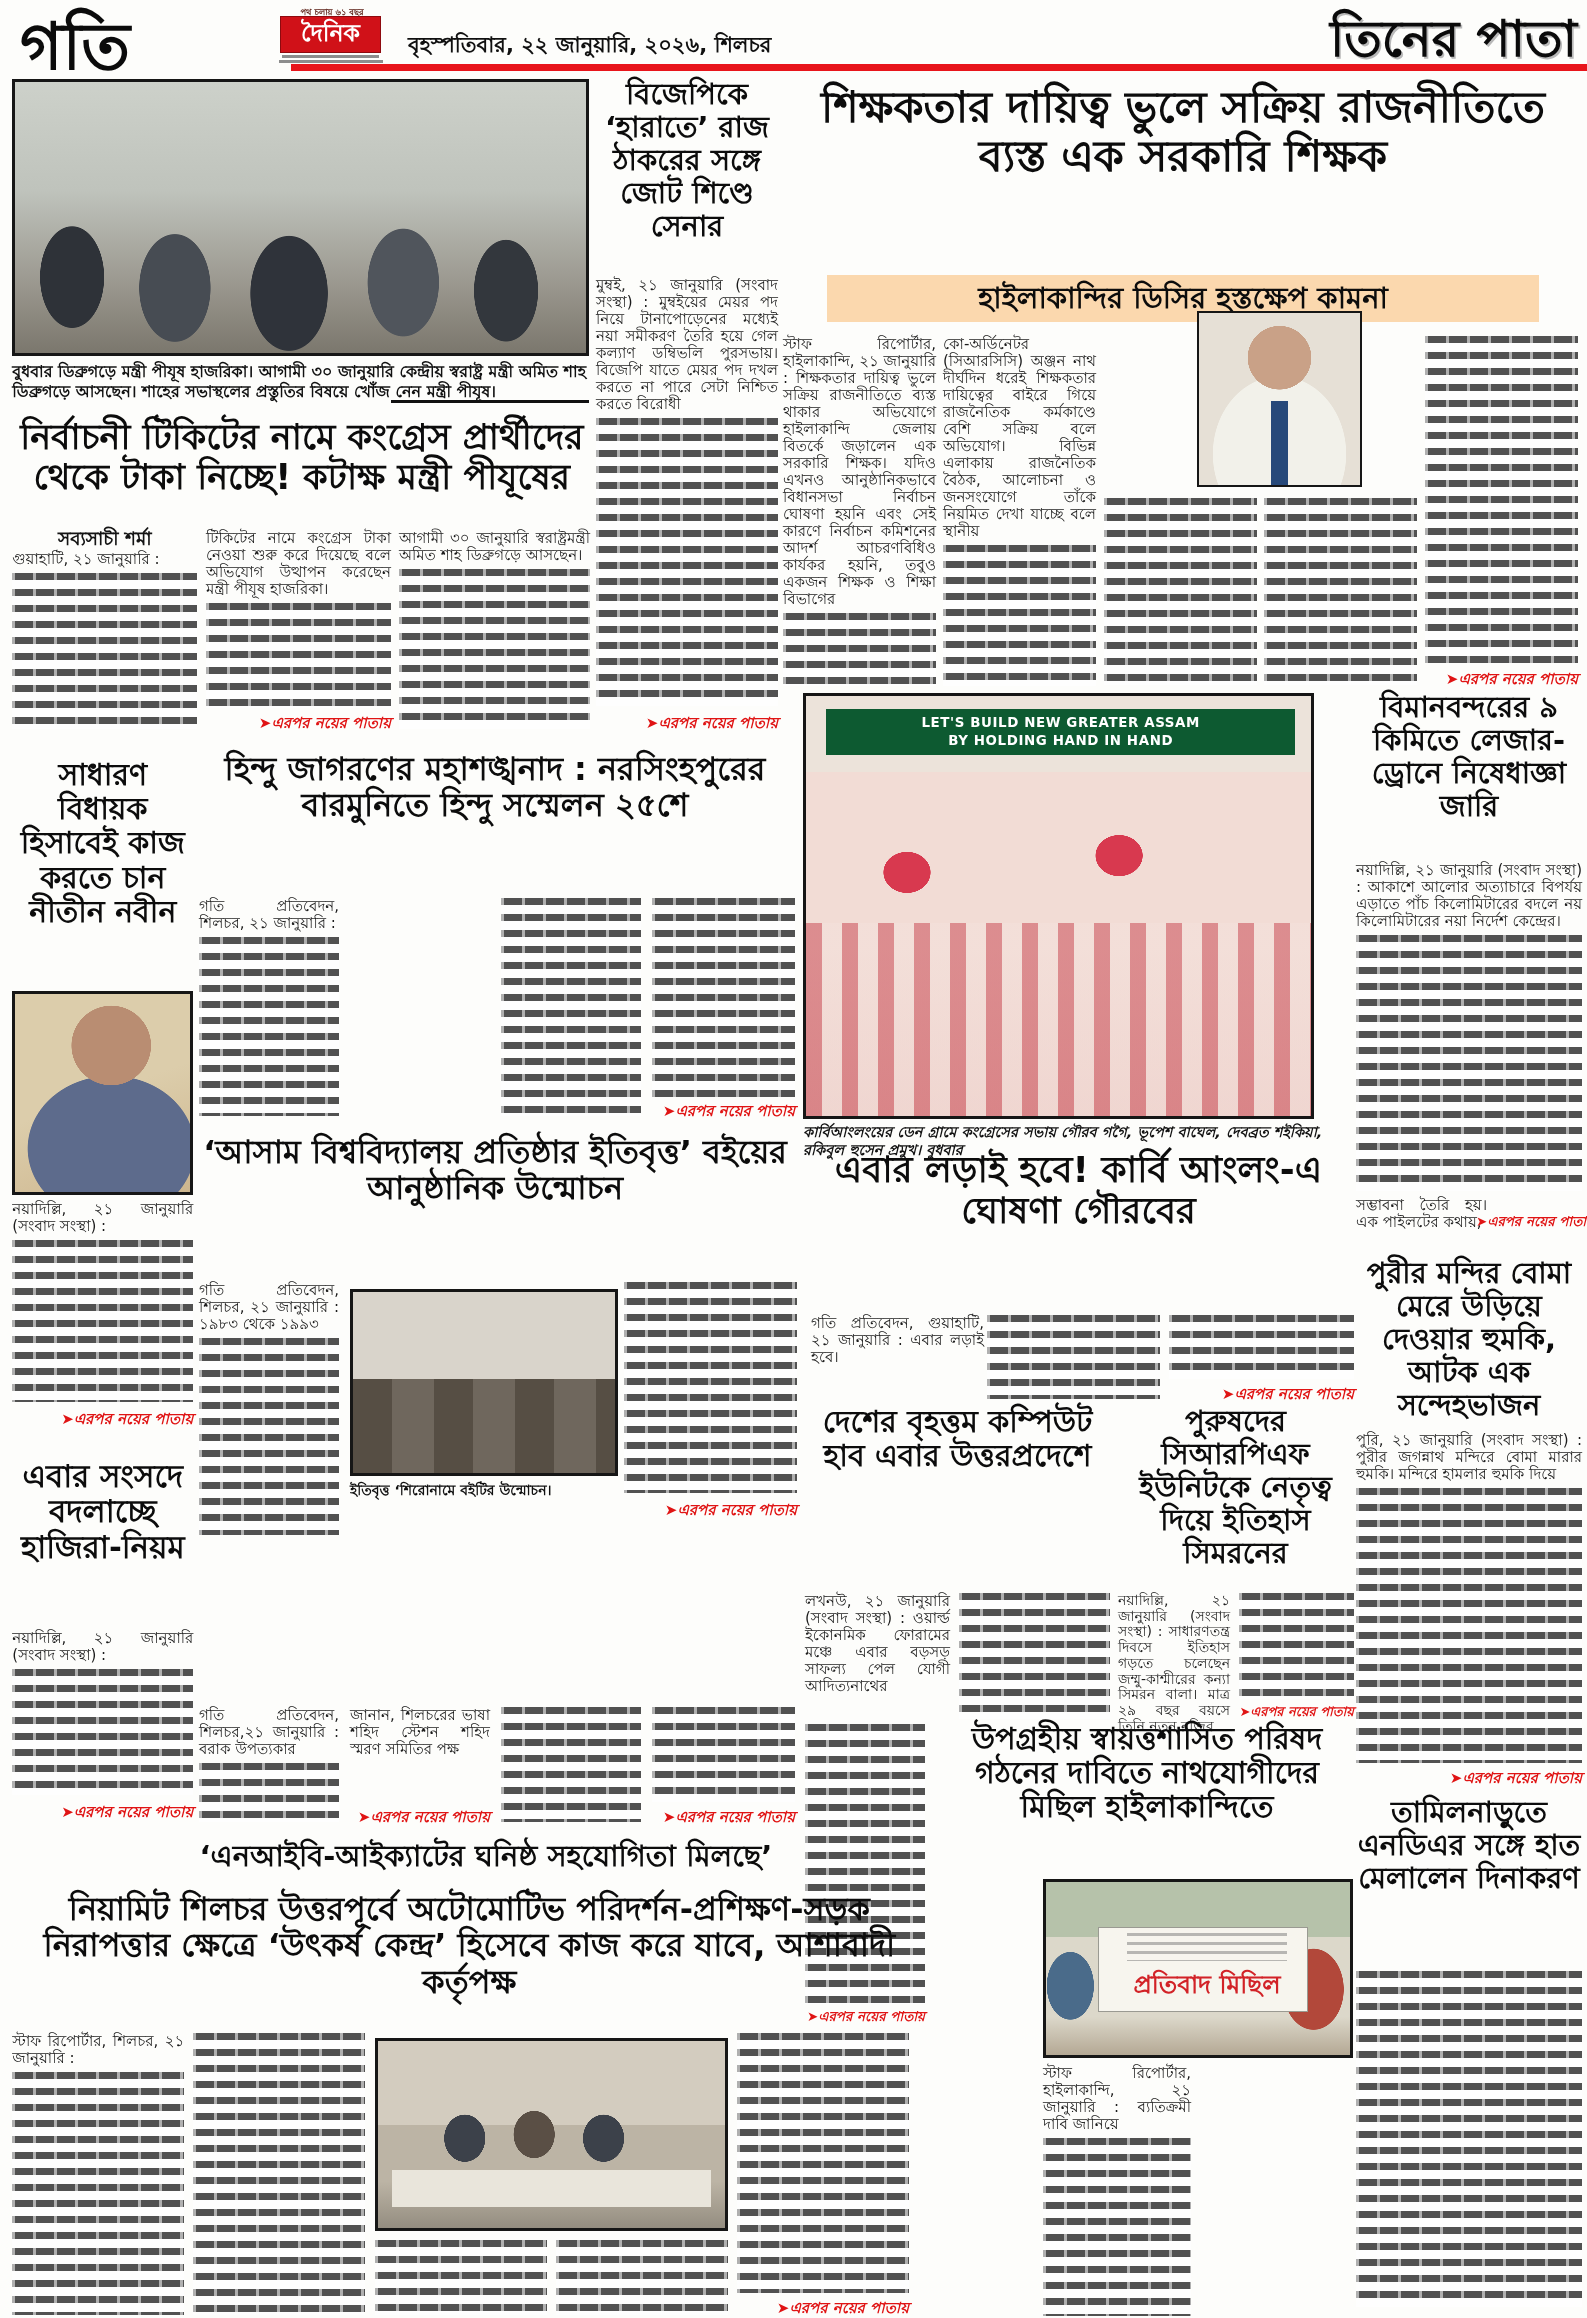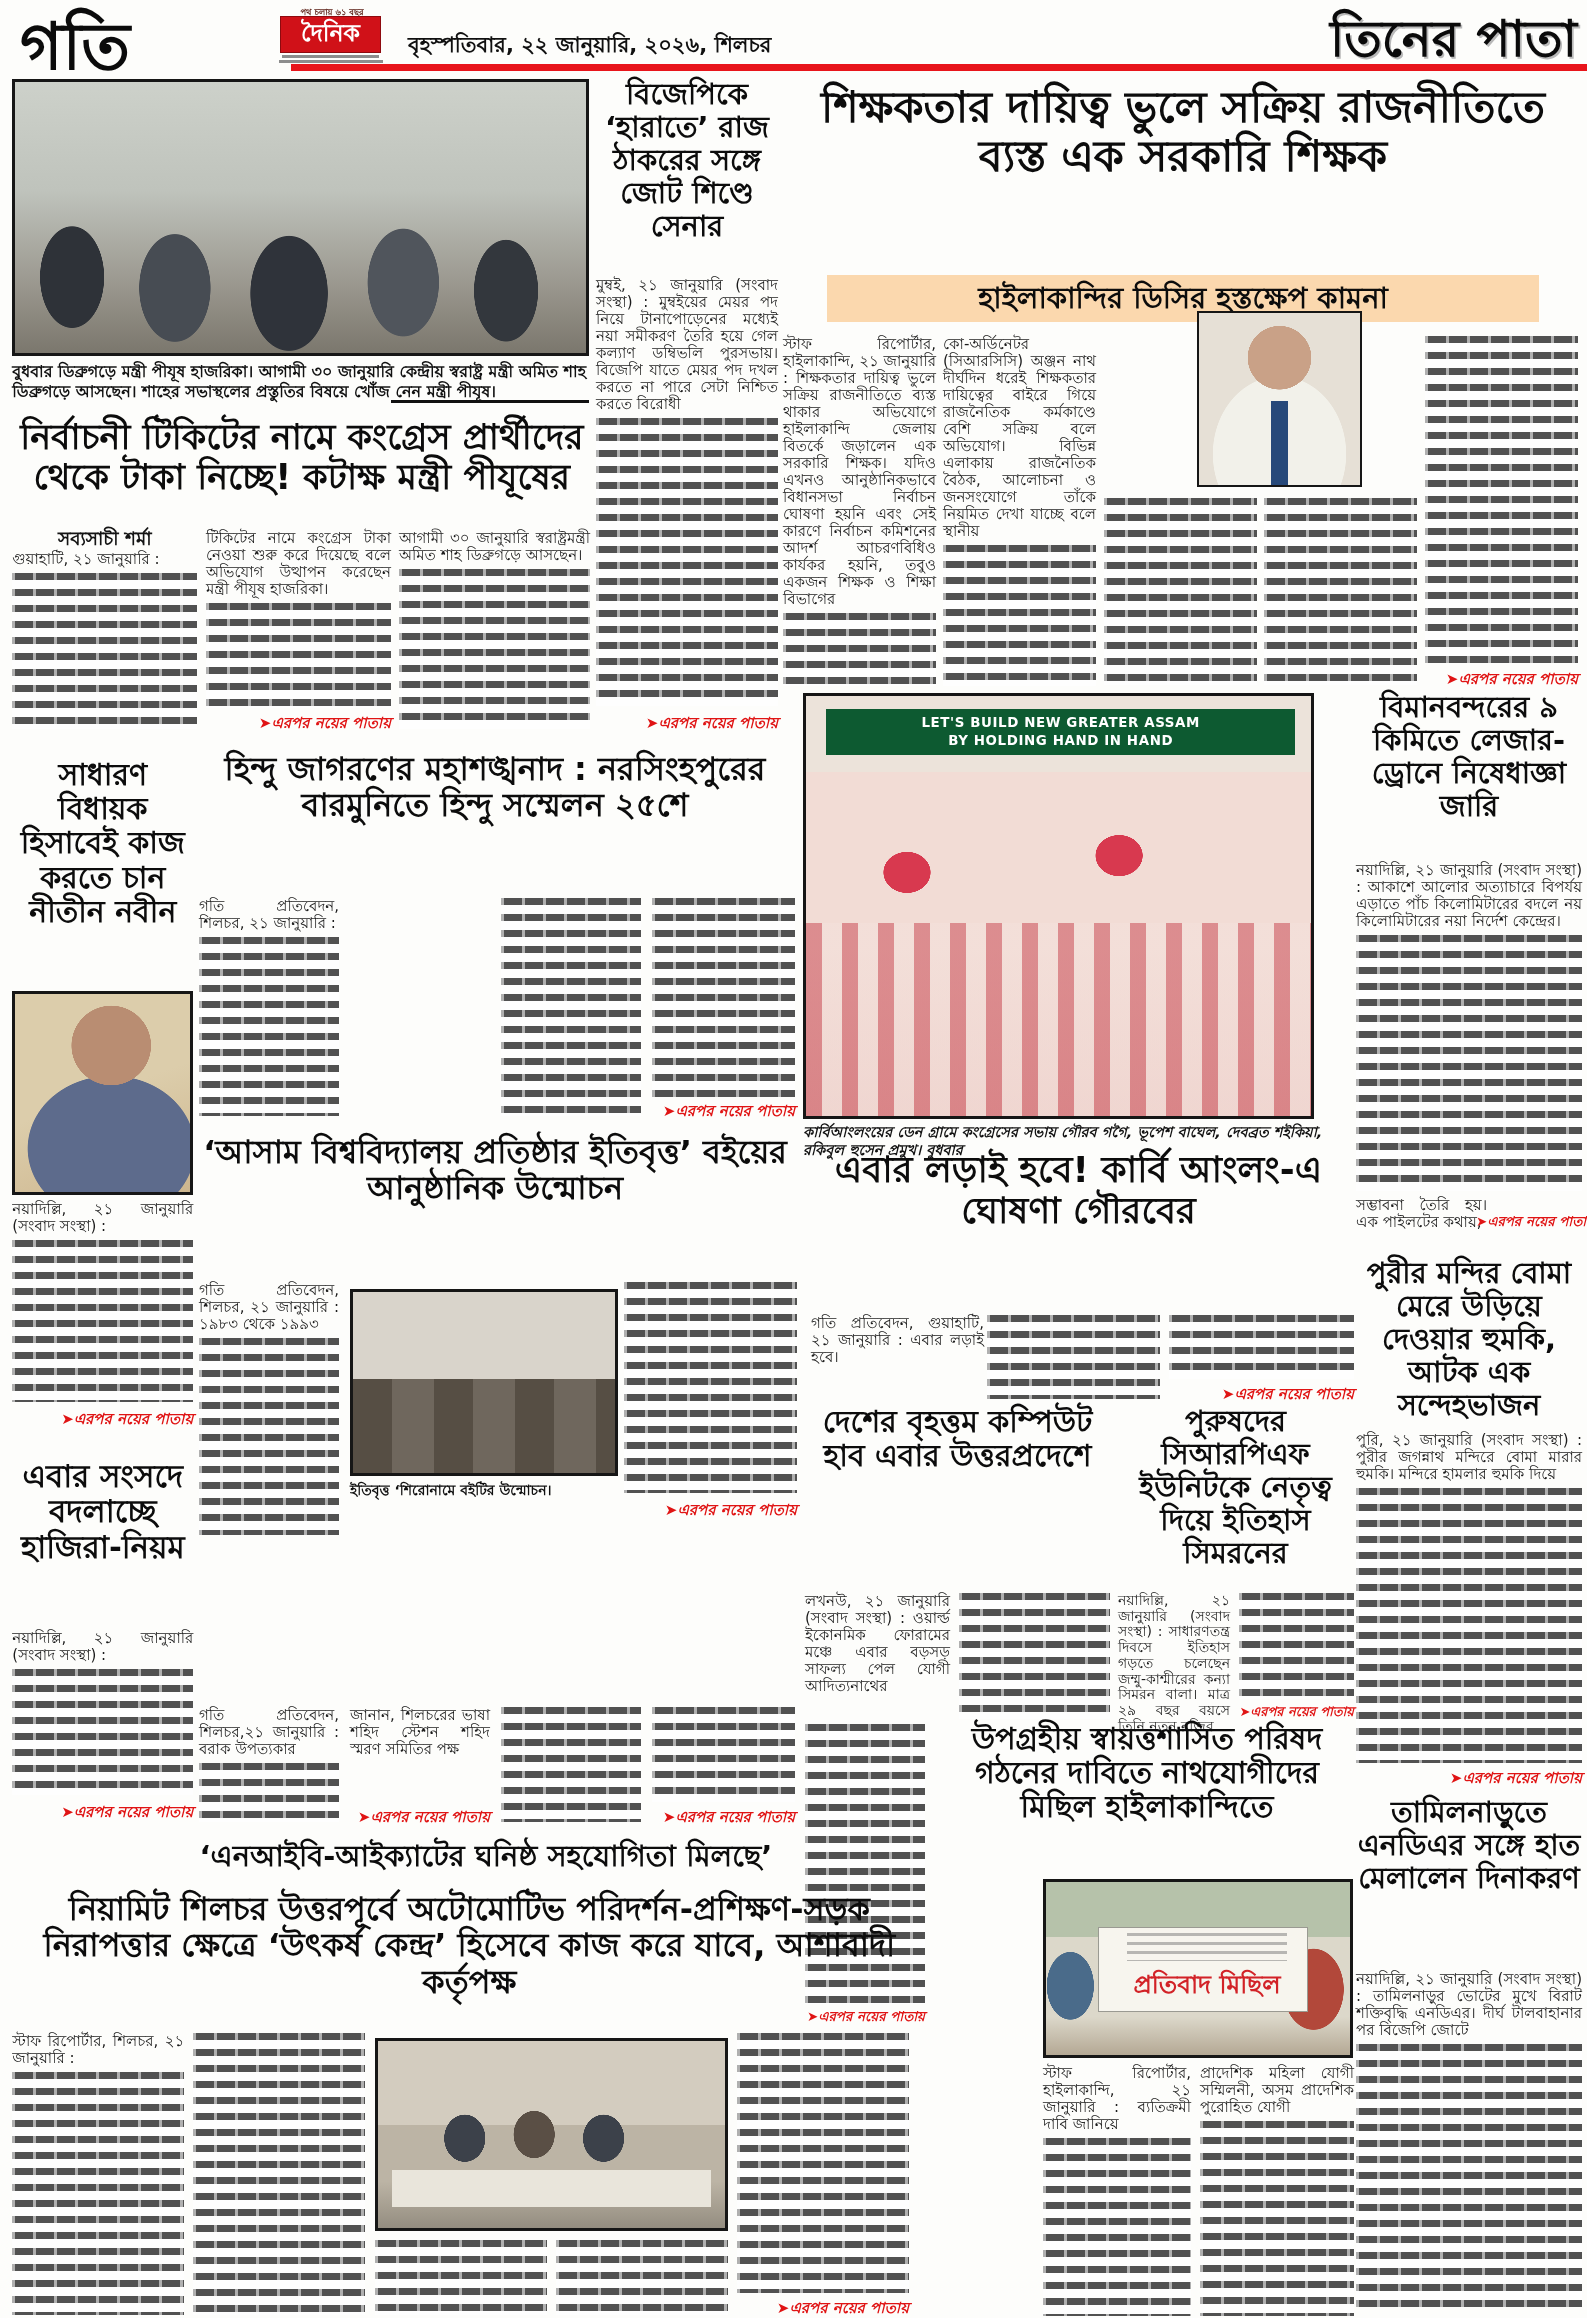--- a/index.html
+++ b/index.html
@@ -139,21 +139,20 @@
 
   <div class="abs hl" style="left:1356px;top:1257px;width:226px;height:168px;font-size:29px;">পুরীর মন্দির বোমা মেরে উড়িয়ে দেওয়ার হুমকি, আটক এক সন্দেহভাজন</div>
   <div class="abs col" style="left:1356px;top:1432px;width:226px;height:331px;">
     <div class="lead">পুরি, ২১ জানুয়ারি (সংবাদ সংস্থা) : পুরীর জগন্নাথ মন্দিরে বোমা মারার হুমকি। মন্দিরে হামলার হুমকি দিয়ে</div>
     <div class="greek"></div>
   </div>
   <div class="abs cont" style="left:1356px;top:1766px;width:226px;">➤এরপর নয়ের পাতায়</div>
 
   <div class="abs hl" style="left:1356px;top:1796px;width:226px;height:168px;font-size:29px;">তামিলনাড়ুতে এনডিএর সঙ্গে হাত মেলালেন দিনাকরণ</div>
   <div class="abs col" style="left:1356px;top:1971px;width:226px;height:336px;">
-    <div class="lead">নয়াদিল্লি, ২১ জানুয়ারি (সংবাদ সংস্থা) : তামিলনাড়ুর ভোটের মুখে বিরাট শক্তিবৃদ্ধি এনডিএর। দীর্ঘ টালবাহানার পর বিজেপি জোটে</div>
     <div class="greek"></div>
   </div>
 
   <div class="abs hl" style="left:12.3px;top:758px;width:181px;height:229px;font-size:30px;">সাধারণ বিধায়ক হিসাবেই কাজ করতে চান নীতীন নবীন</div>
   <div class="abs photo ph-nitin" style="left:12.3px;top:991px;width:181px;height:204px;border-width:3.4px;"></div>
   <div class="abs col" style="left:12.3px;top:1201px;width:181px;height:201px;">
     <div class="lead">নয়াদিল্লি, ২১ জানুয়ারি (সংবাদ সংস্থা) :</div>
     <div class="greek"></div>
   </div>
   <div class="abs cont" style="left:12.3px;top:1407px;width:181px;">➤এরপর নয়ের পাতায়</div>
@@ -250,24 +249,20 @@
   <div class="abs photo ph-protest" style="left:1043px;top:1879px;width:310px;height:179px;">
     <div class="banner-white">
       <div class="b-lines"></div>
       <div class="b-red">প্রতিবাদ মিছিল</div>
     </div>
   </div>
   <div class="abs col" style="left:1043px;top:2065px;width:148px;height:251px;">
     <div class="lead">স্টাফ রিপোর্টার, হাইলাকান্দি, ২১ জানুয়ারি : ব্যতিক্রমী দাবি জানিয়ে</div>
     <div class="greek"></div>
   </div>
-  <div class="abs col" style="left:1200px;top:2065px;width:154px;height:251px;">
-    <div class="lead">প্রাদেশিক মহিলা যোগী সম্মিলনী, অসম প্রাদেশিক পুরোহিত যোগী</div>
-    <div class="greek"></div>
-  </div>
 
   <div class="abs hl" style="left:50px;top:1840px;width:872px;height:48px;font-size:29px;">‘এনআইবি-আইক্যাটের ঘনিষ্ঠ সহযোগিতা মিলছে’</div>
   <div class="abs hl" style="left:12.3px;top:1891px;width:914px;height:137px;font-size:32px;">নিয়ামিট শিলচর উত্তরপূর্বে অটোমোটিভ পরিদর্শন-প্রশিক্ষণ-সড়ক নিরাপত্তার ক্ষেত্রে ‘উৎকর্ষ কেন্দ্র’ হিসেবে কাজ করে যাবে, আশাবাদী কর্তৃপক্ষ</div>
   <div class="abs col" style="left:12.3px;top:2033px;width:172px;height:282px;">
     <div class="lead">স্টাফ রিপোর্টার, শিলচর, ২১ জানুয়ারি :</div>
     <div class="greek"></div>
   </div>
   <div class="abs col" style="left:193px;top:2033px;width:172px;height:282px;">
     <div class="greek"></div>
   </div>

